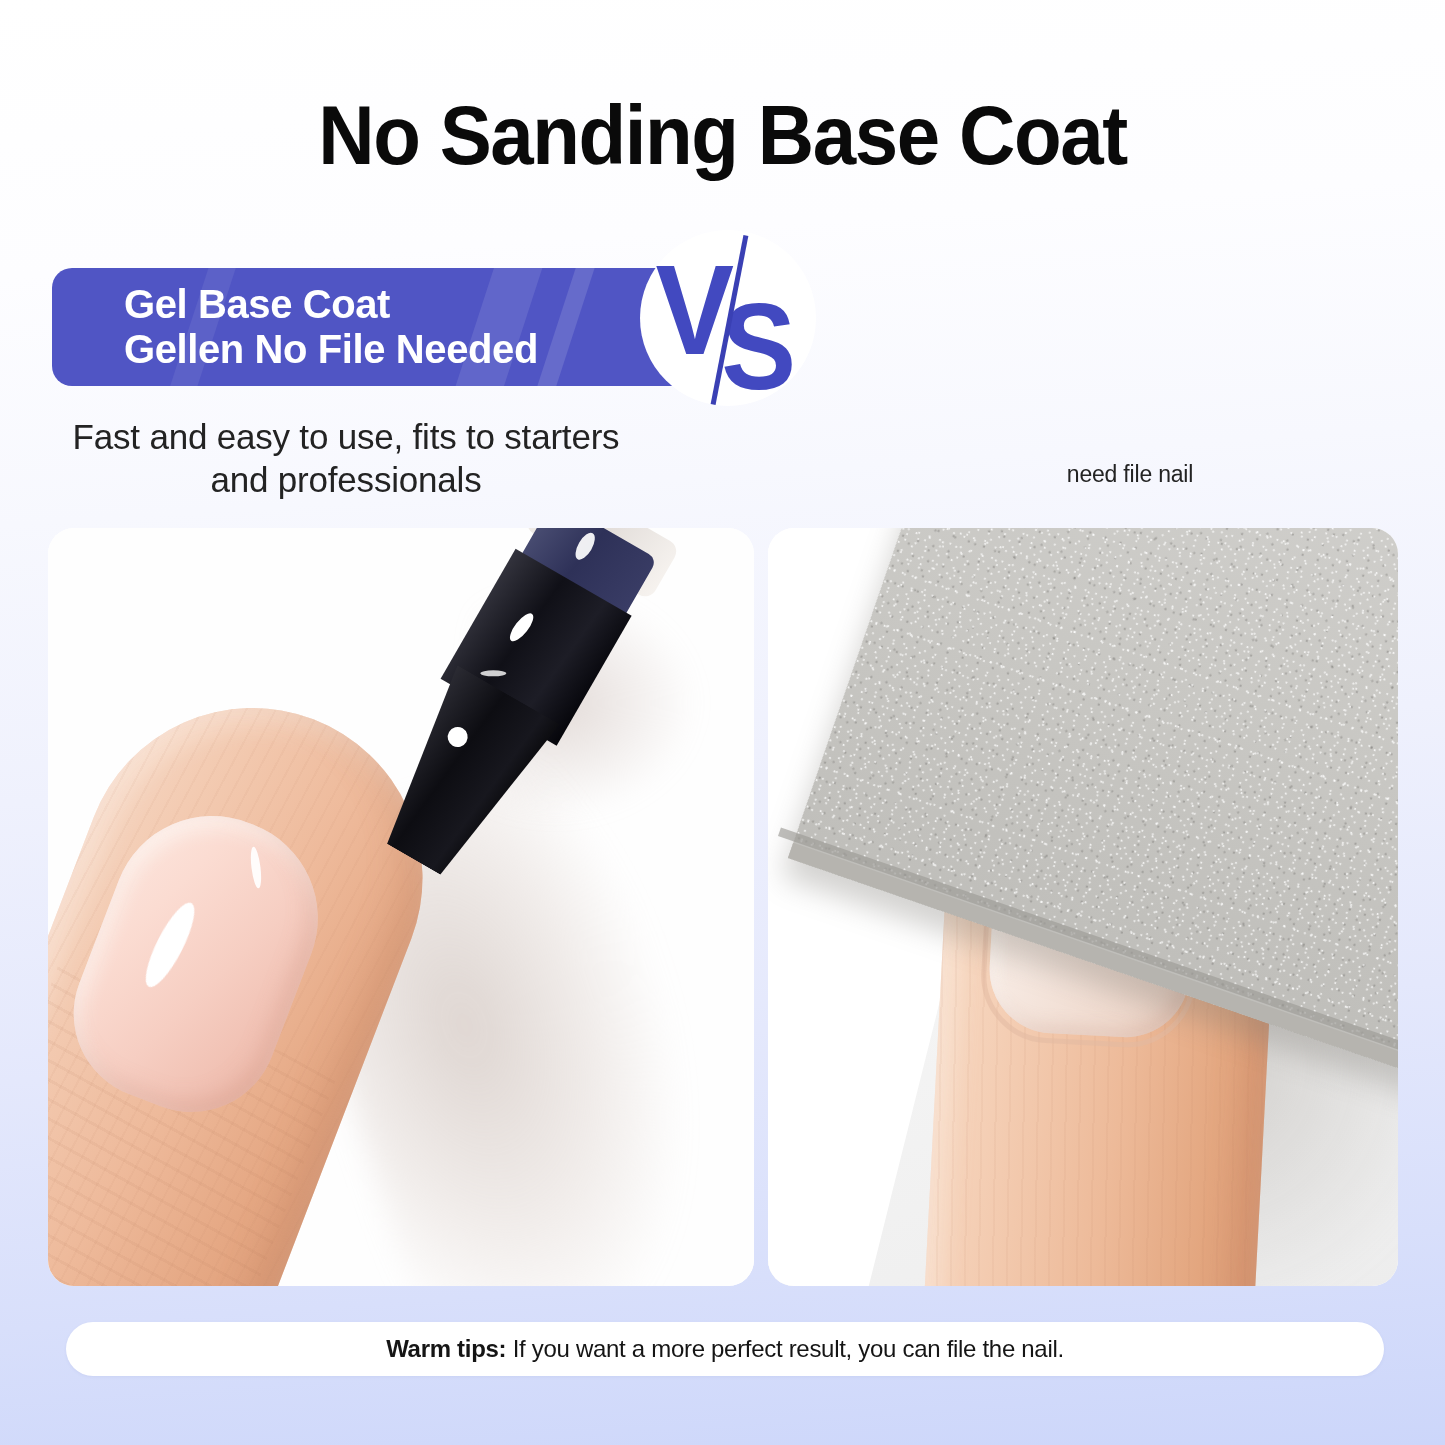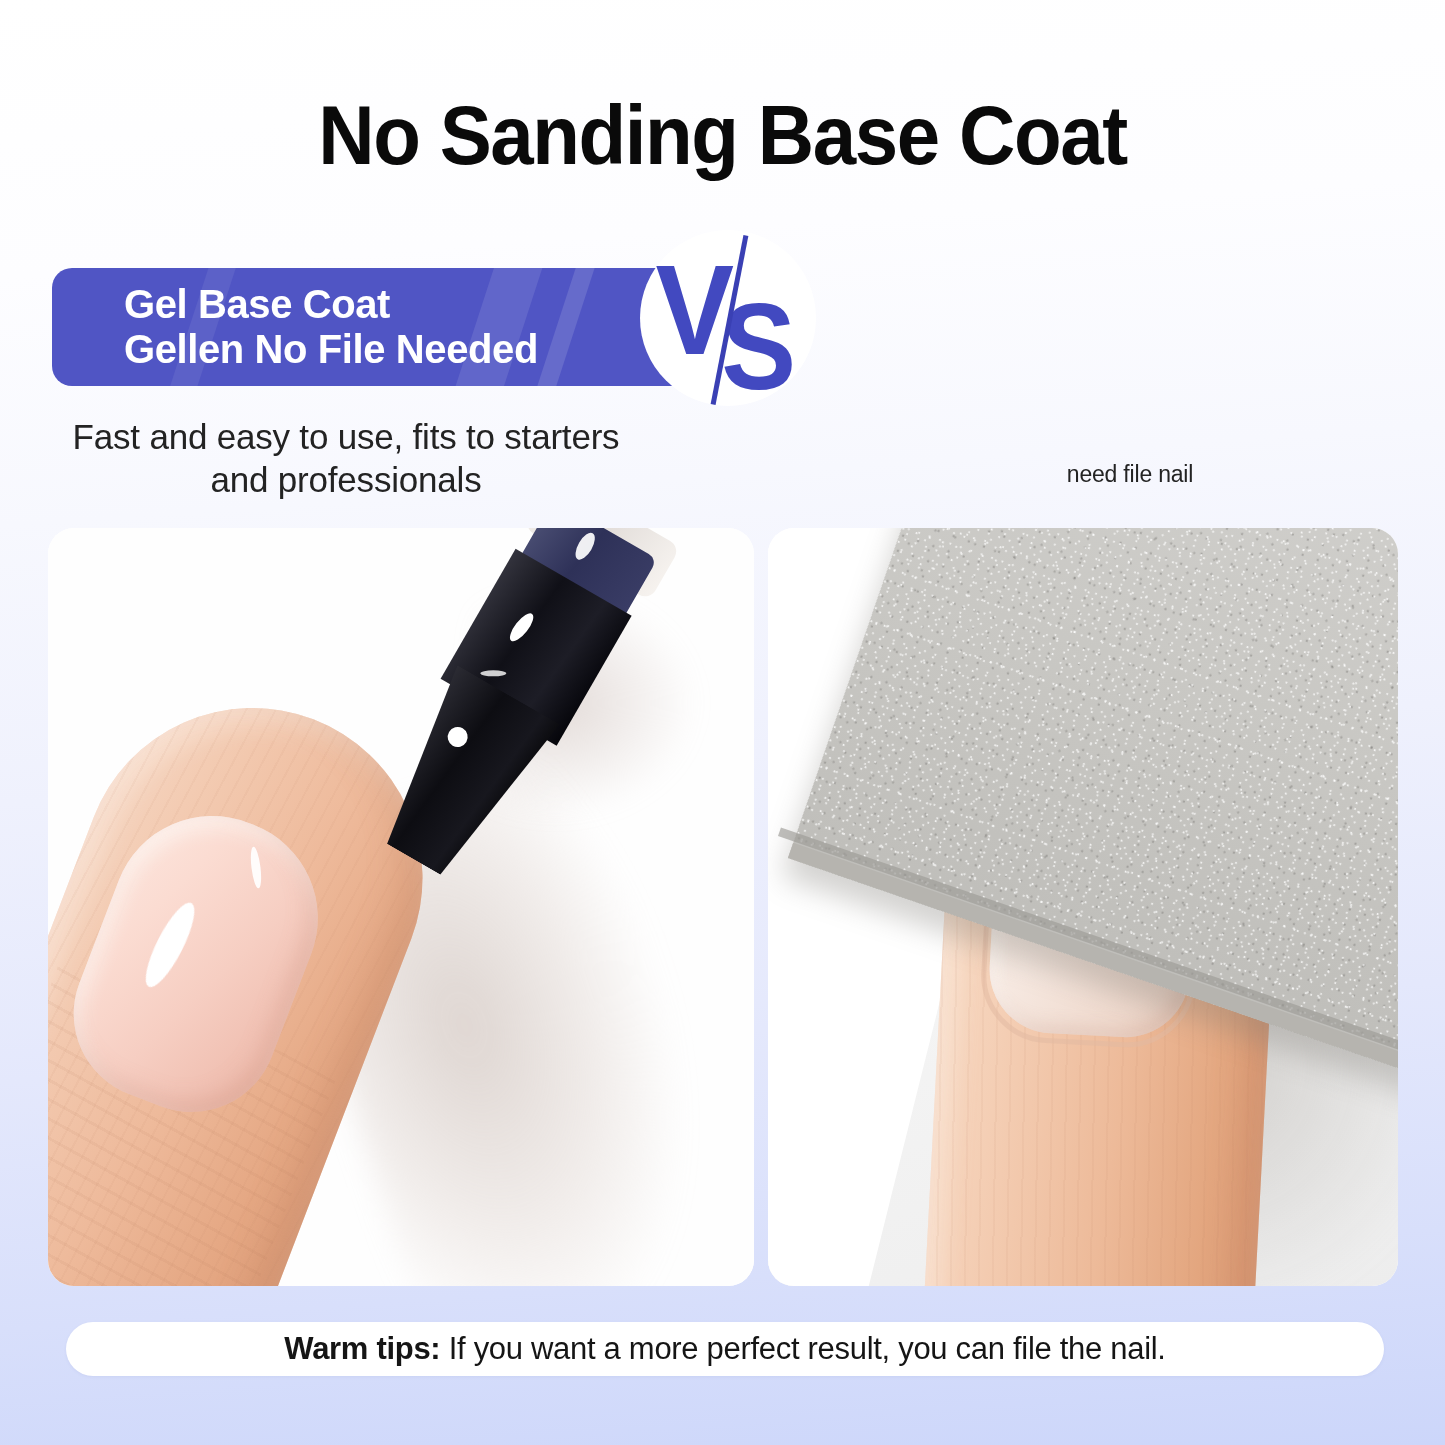--- a/index.html
+++ b/index.html
@@ -436,21 +436,21 @@
     left:66px; top:1322px;
     width:1318px; height:54px;
     background:#ffffff;
     border-radius:27px;
     display:flex;
     align-items:center;
     justify-content:center;
     box-shadow:0 1px 3px rgba(120,130,190,0.10);
   }
   #warm-tips .tips-text {
-    font-size:31px;
+    font-size:24px;
     color:#151515;
     letter-spacing:-0.3px;
     white-space:nowrap;
   }
   #warm-tips .tips-label {
     font-weight:bold;
   }
 </style>
 </head>
 <body>

